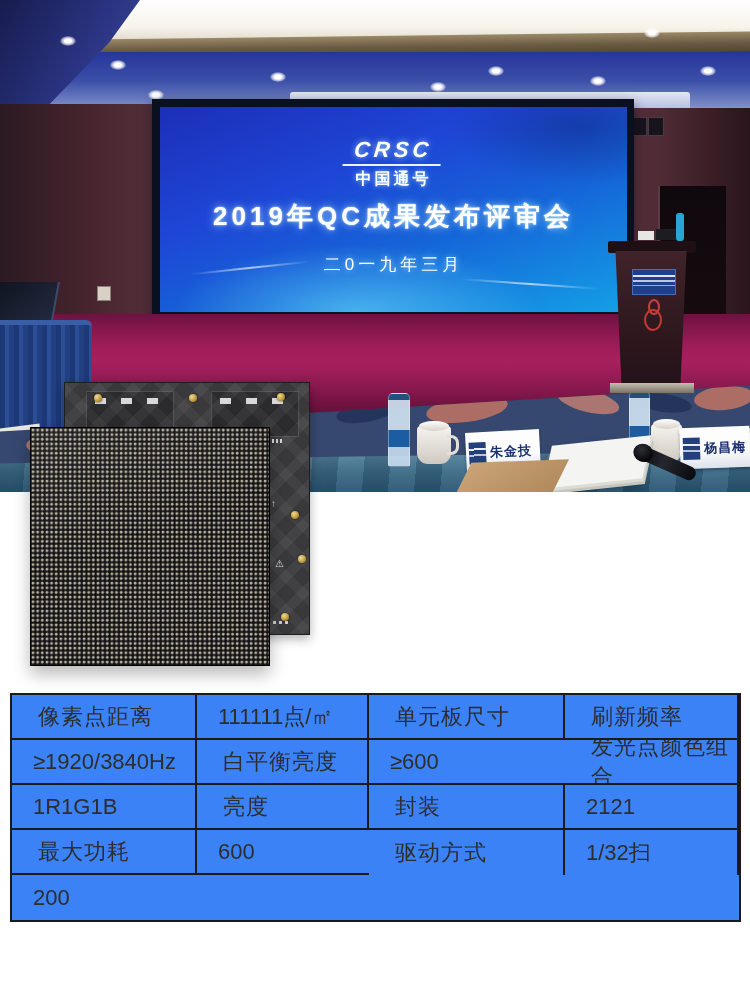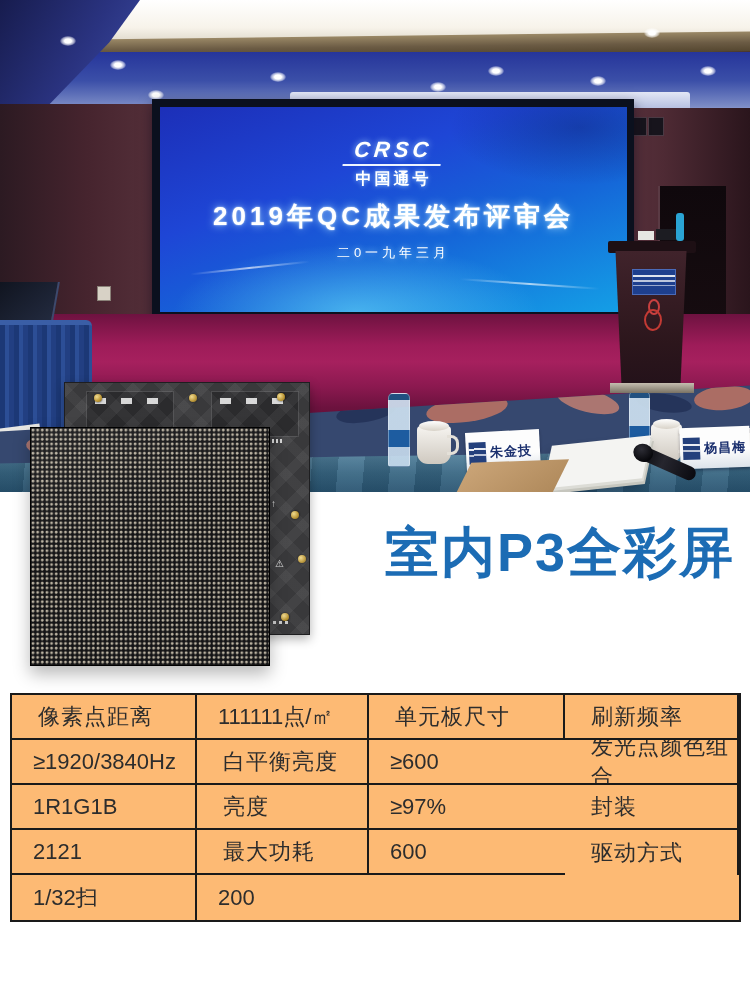--- a/index.html
+++ b/index.html
@@ -40,21 +40,21 @@
                 radial-gradient(ellipse 40% 40% at 90% 10%,rgba(10,20,90,.35),transparent 70%);}
   .streak{height:2px;background:linear-gradient(90deg,transparent,rgba(255,255,255,.65),transparent);
      border-radius:2px;}
   .scr-logo{margin-top:30px;font-style:italic;font-weight:800;font-size:22px;letter-spacing:4px;
      border-bottom:2px solid #eef4ff;padding:0 10px 1px;transform:skewX(-6deg);z-index:2;
      text-shadow:0 0 6px rgba(170,220,255,.9);}
   .scr-sub{margin-top:3px;font-weight:700;font-size:16px;letter-spacing:3px;z-index:2;
      text-shadow:0 0 5px rgba(170,220,255,.9);}
   .scr-line{margin-top:9px;font-weight:700;font-size:26px;letter-spacing:4px;z-index:2;
      text-shadow:0 0 8px rgba(170,225,255,.95),0 0 2px rgba(255,255,255,.9);}
-  .scr-date{margin-top:10px;font-size:13px;letter-spacing:4px;z-index:2;
+  .scr-date{margin-top:19px;font-size:17px;letter-spacing:4px;z-index:2;
      text-shadow:0 0 6px rgba(170,225,255,.9);}
 
   .stage{left:0;top:314px;width:750px;height:120px;
      background:linear-gradient(180deg,#6e1240 0,#9e1c59 26%,#a6205e 40%,#8c1950 60%,#6c123e 78%,#591034 100%);}
   .cable{height:0;border-top:2px solid #5e0f36;}
   .outlet{left:97px;top:286px;width:12px;height:13px;background:#d8d2c6;border:1px solid #8a8178;}
   .left-table{left:0;top:320px;width:92px;height:172px;border-top:5px solid #3a5ea6;border-radius:0 6px 0 0;
      background:repeating-linear-gradient(90deg,#1c3876 0 5px,#2c4e96 5px 9px,#223f82 9px 14px);}
   .laptop{left:-6px;top:282px;width:60px;height:44px;transform:skewX(-10deg);
      background:linear-gradient(135deg,#10141f,#232b40);border-right:2px solid #3c4a6e;}
@@ -135,21 +135,21 @@
        radial-gradient(circle at 2px 2px,rgba(216,206,186,.85) 1px,rgba(95,92,82,.25) 1.7px,transparent 2.1px);
      background-size:100% 100%,4.65px 4.65px;border:1px solid #000;
      box-shadow:0 8px 16px rgba(0,0,0,.28);}
 
   
   .section-title{left:385px;top:517px;font-size:54px;font-weight:700;color:#1c6cb4;letter-spacing:2px;white-space:nowrap;}
 
   
   .spec-table{left:10px;top:693px;width:727px;display:grid;
      grid-template-columns:185px 172px 196px 174px;grid-auto-rows:45px;
-     border:2px solid #1a1a1a;background:#fdba74;}
+     border:2px solid #1a1a1a;background:#3b82f6;}
   .cell{border-right:2px solid #1a1a1a;border-bottom:2px solid #1a1a1a;
      display:flex;align-items:center;font-size:22px;color:#2d2d2d;overflow:hidden;}
   .cell.last-col{border-right:none;}
   .cell.last-row{border-bottom:none;}
   .cell.lbl{padding-left:26px;letter-spacing:1px;}
   .cell.val{padding-left:21px;}
 </style>
 </head>
 <body>
 
@@ -269,37 +269,35 @@
     <div class="screw" style="left:226px;top:128px;"></div>
     <div class="screw" style="left:233px;top:172px;"></div>
     <div class="screw" style="left:216px;top:230px;"></div>
     <div class="vlabel" style="left:196px;top:56px;"></div>
     <div class="back-glyph" style="left:206px;top:116px;">↑</div>
     <div class="back-glyph" style="left:210px;top:176px;">⚠</div>
     <div class="hlabel" style="left:196px;top:238px;"></div>
   </div>
   <div class="abs module-front"></div>
 
-  <div class="abs section-title">室内P3全彩屏</div>
 
   <div class="abs spec-table">
     <div class="cell lbl">像素点距离</div>
 
     <div class="cell val">111111点/㎡</div>
     <div class="cell lbl">单元板尺寸</div>
 
     <div class="cell lbl">刷新频率</div>
     <div class="cell val">≥1920/3840Hz</div>
     <div class="cell lbl">白平衡亮度</div>
     <div class="cell val last-col">≥600</div>
 
     <div class="cell lbl">发光点颜色组合</div>
     <div class="cell val">1R1G1B</div>
     <div class="cell lbl">亮度</div>
-    <div class="cell val last-col">≥97%</div>
 
     <div class="cell lbl">封装</div>
     <div class="cell val">2121</div>
     <div class="cell lbl">最大功耗</div>
     <div class="cell val last-col">600</div>
 
     <div class="cell lbl last-row">驱动方式</div>
     <div class="cell val last-row">1/32扫</div>
     <div class="cell val last-col last-row">200</div>
   </div>

